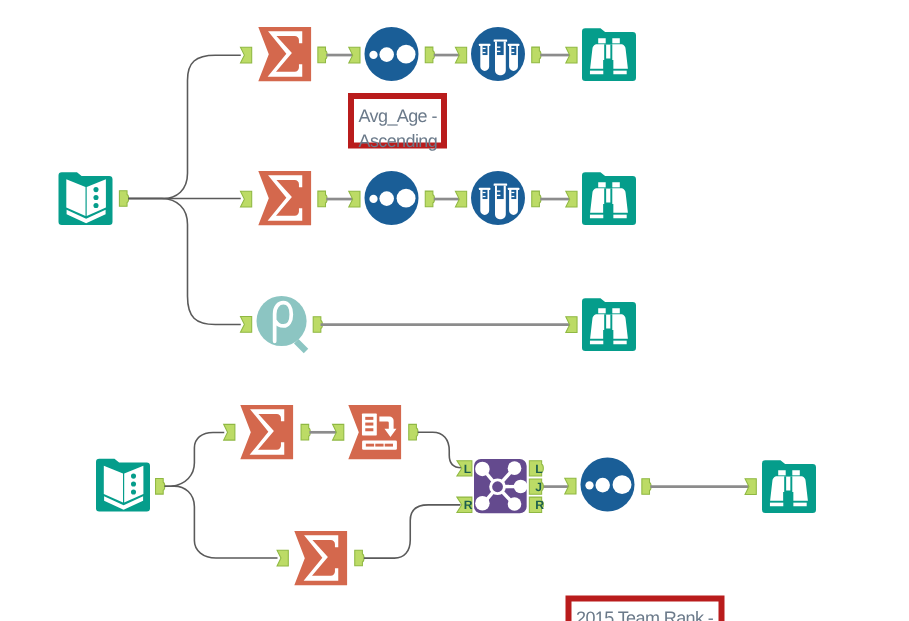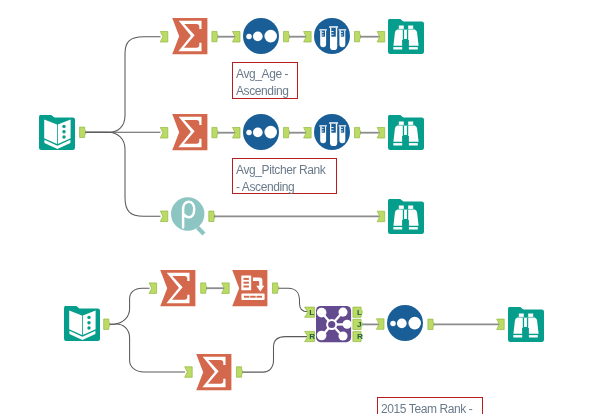--- a/index.html
+++ b/index.html
@@ -6,21 +6,21 @@
   html,body{margin:0;padding:0;}
   body{width:606px;height:414px;background:#fff;overflow:hidden;
        font-family:"Liberation Sans",sans-serif;
        --teal:#059D8B; --salmon:#D4684D; --blue:#1A5E97; --purple:#644A8E;
        --green:#BCDB66; --wire:#8C8C8C; --profile:#8CC5C2;}
   #canvas{position:relative;width:606px;height:414px;background:#fff;}
   svg.layer{position:absolute;left:0;top:0;width:606px;height:414px;
             --teal:#059D8B; --salmon:#D4684D; --blue:#1A5E97; --purple:#644A8E;
             --green:#BCDB66; --wire:#8C8C8C; --profile:#8CC5C2;}
   .porttext{font-family:"Liberation Sans",sans-serif;font-size:8.1px;font-weight:bold;fill:#1C5E4C;}
-  .anno{position:absolute;border:1px solid #b91c1c;background:#fff;color:#6B7A8A;
+  .anno{position:absolute;border:4px solid #b91c1c;background:#fff;color:#6B7A8A;
         font-size:12px;letter-spacing:-0.4px;line-height:16.8px;box-sizing:border-box;
         padding:3px 0 0 3px;white-space:pre-line;}
 </style>
 </head>
 <body>
 
 <div id="canvas">
   <svg class="layer" viewBox="0 0 606 414">
     <defs>
 <g id="ico-book">
@@ -181,17 +181,15 @@
     <text x="356.9" y="339.4" class="porttext">R</text>
     <path d="M376.5 318.8 L379.1 324.05 L376.5 329.3 H384.0 V318.8 Z" fill="var(--green)" stroke="#8FB842" stroke-width="0.7"></path>
     <use href="#ico-sort" x="387" y="305"></use>
     <path d="M427.9 319.1 H433.0 V321.6 C434.4 322.2 434.4 326.40000000000003 433.0 327.0 V329.5 H427.9 Z" fill="var(--green)" stroke="#8FB842" stroke-width="0.7"></path>
     <path d="M433.6 324.4 H499.3" fill="none" stroke="var(--wire)" stroke-width="1.8"></path>
     <path d="M496.7 319.1 L499.3 324.35 L496.7 329.6 H504.2 V319.1 Z" fill="var(--green)" stroke="#8FB842" stroke-width="0.7"></path>
     <use href="#ico-bino" x="508" y="306"></use>
   </svg>
   <div class="anno" id="anno-avg-age" style="left:232px;top:62px;width:66px;height:37px;">Avg_Age -
 Ascending</div>
-  <div class="anno" id="anno-avg-pitcher" style="left:232px;top:158px;width:105px;height:36px;">Avg_Pitcher Rank
-- Ascending</div>
   <div class="anno" id="anno-team-rank" style="left:377px;top:349px;width:106px;height:37px;margin-top:48px;">2015 Team Rank -
 Ascending</div>
 </div>
 
 </body></html>

